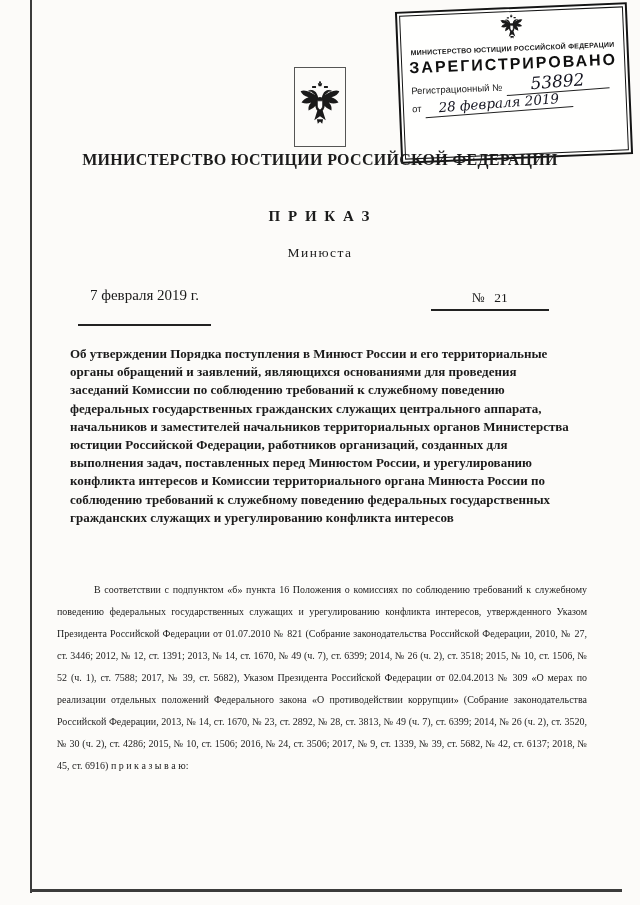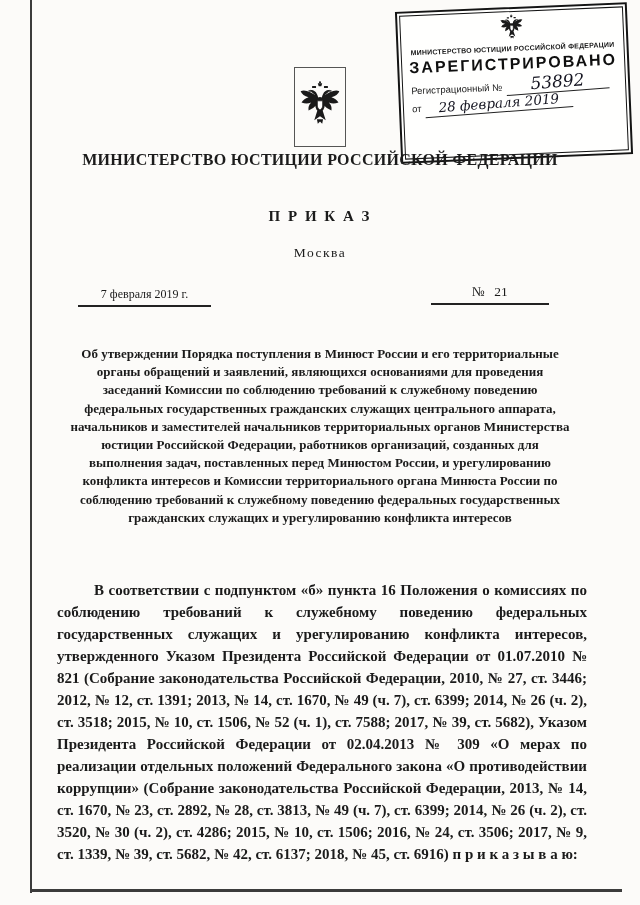--- a/index.html
+++ b/index.html
@@ -69,37 +69,37 @@
     text-align:center; font-weight:bold; font-size:15px; letter-spacing:2px;
   }
   .city {
     position:absolute; left:40px; top:245px; width:560px;
     text-align:center; font-size:13.5px; letter-spacing:1.5px;
   }
 
   
   .date-field {
     position:absolute; left:78px; top:287px; width:133px;
-    text-align:center; font-size:12px; padding-bottom:3px;
+    text-align:center; font-size:15px; padding-bottom:20px;
     border-bottom:2px solid #222;
   }
   .number-field {
-    position:absolute; left:431px; top:284px; width:118px;
+    position:absolute; left:431px; top:290px; width:118px;
     text-align:center; font-size:13.5px; padding-bottom:3px;
     border-bottom:2px solid #222; word-spacing:6px;
   }
 
   
   .doc-title {
     position:absolute; left:70px; top:345px; width:500px;
-    text-align:center; font-weight:bold; font-size:13px; line-height:18.2px;
+    font-weight:bold; font-size:13px; line-height:18.2px;
   }
   .doc-body {
     position:absolute; left:57px; top:579px; width:530px;
-    text-align:justify; font-size:15px; line-height:22px; text-indent:37px;font-weight:bold;
+    text-align:justify; font-size:10px; line-height:22px; text-indent:37px;
   }
 
   svg .ink { fill:#1a1a1a; }
   .defs-holder { position:absolute; width:0; height:0; overflow:hidden; }
 </style>
 </head>
 <body>
 
 <svg class="defs-holder" aria-hidden="true">
   <defs>
@@ -162,21 +162,21 @@
     <svg viewBox="0 0 100 120">
         <use href="#eagle-shape" xlink:href="#eagle-shape"></use>
       </svg>
   </div>
 
   <div class="ministry-title">
     <div>МИНИСТЕРСТВО ЮСТИЦИИ РОССИЙСКОЙ ФЕДЕРАЦИИ</div>
   </div>
 
   <div class="doc-type">П Р И К А З</div>
-  <div class="city">Москва</div>
+  <div class="city">Минюста</div>
 
   <div class="date-field">
     <span>7 февраля 2019 г.</span>
   </div>
   <div class="number-field">
     <span>№ 21</span>
   </div>
 
   <div class="doc-title">Об утверждении Порядка поступления в Минюст России и его территориальные органы обращений и заявлений, являющихся основаниями для проведения заседаний Комиссии по соблюдению требований к служебному поведению федеральных государственных гражданских служащих центрального аппарата, начальников и заместителей начальников территориальных органов Министерства юстиции Российской Федерации, работников организаций, созданных для выполнения задач, поставленных перед Минюстом России, и урегулированию конфликта интересов и Комиссии территориального органа Минюста России по соблюдению требований к служебному поведению федеральных государственных гражданских служащих и урегулированию конфликта интересов</div>
 

